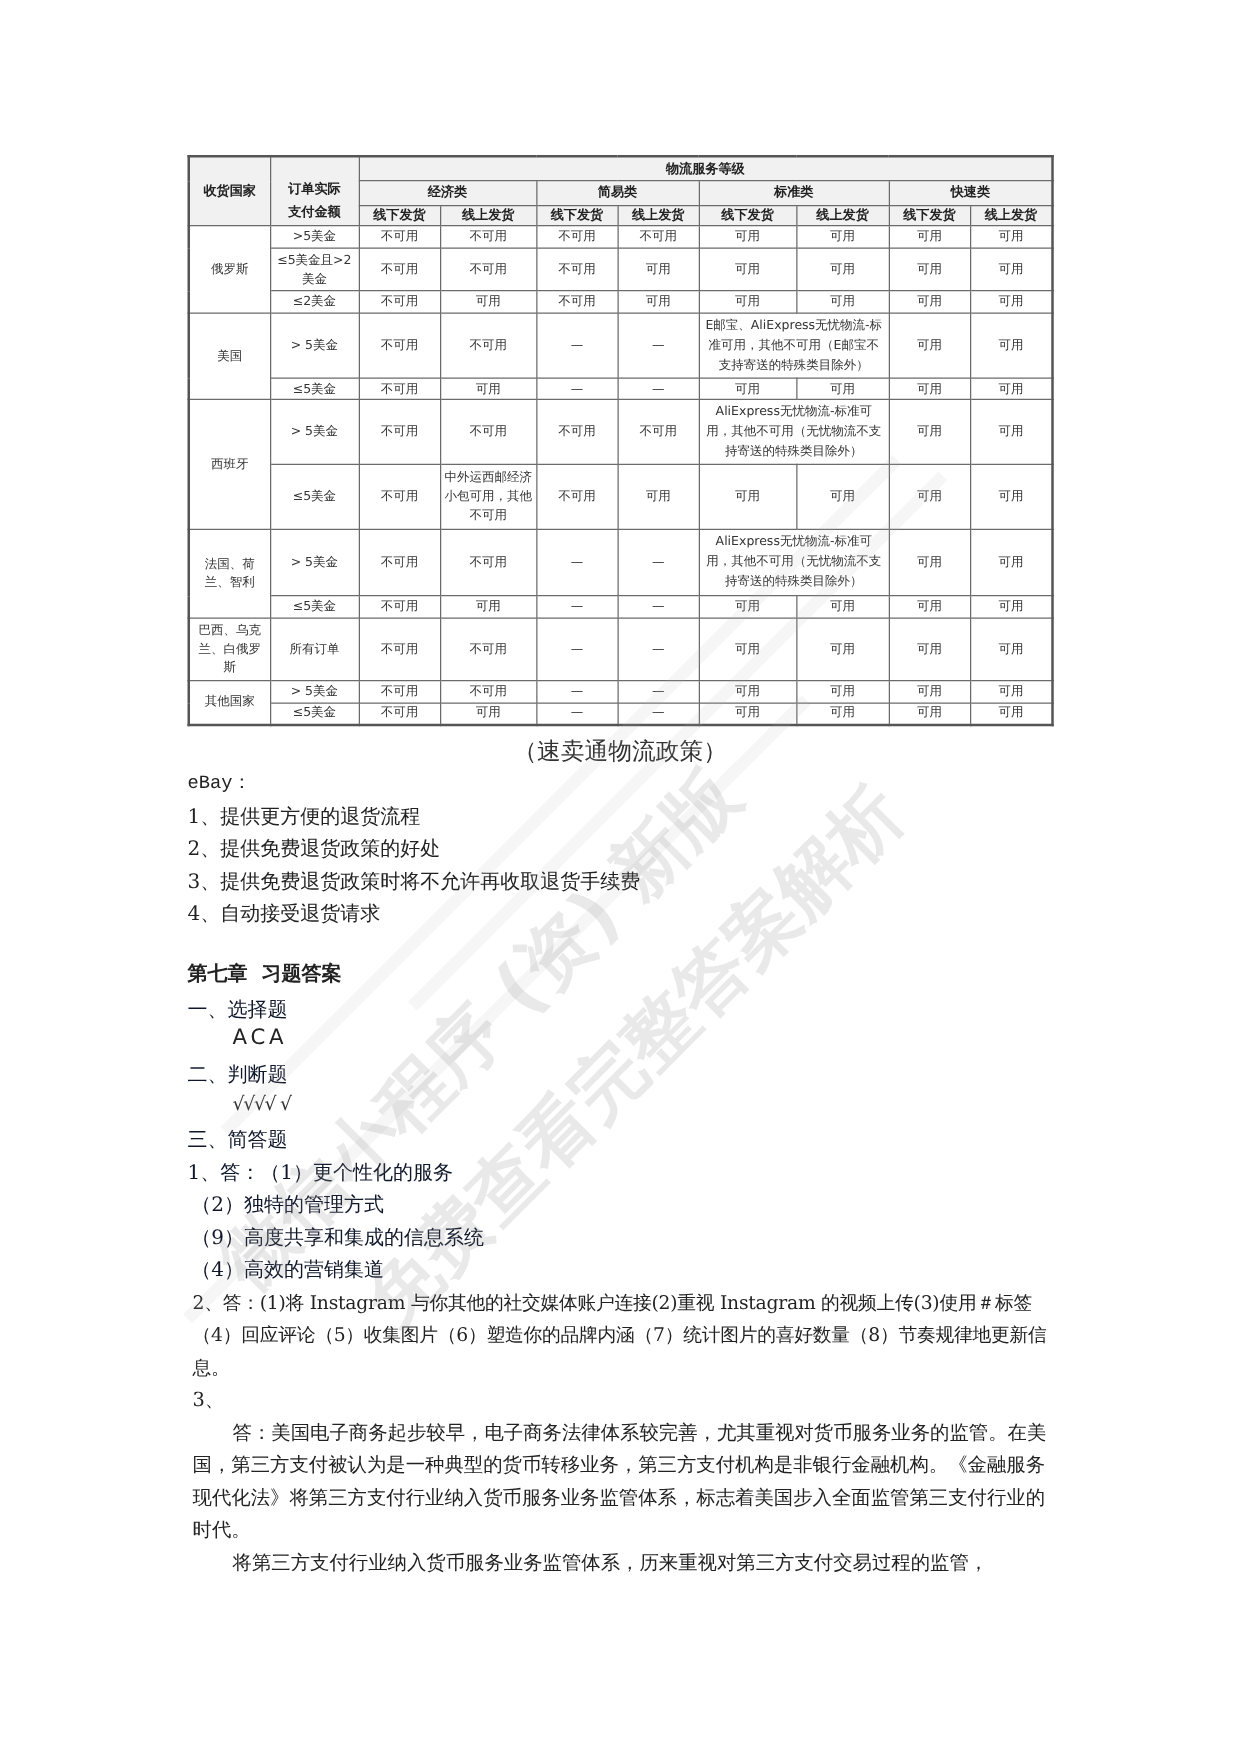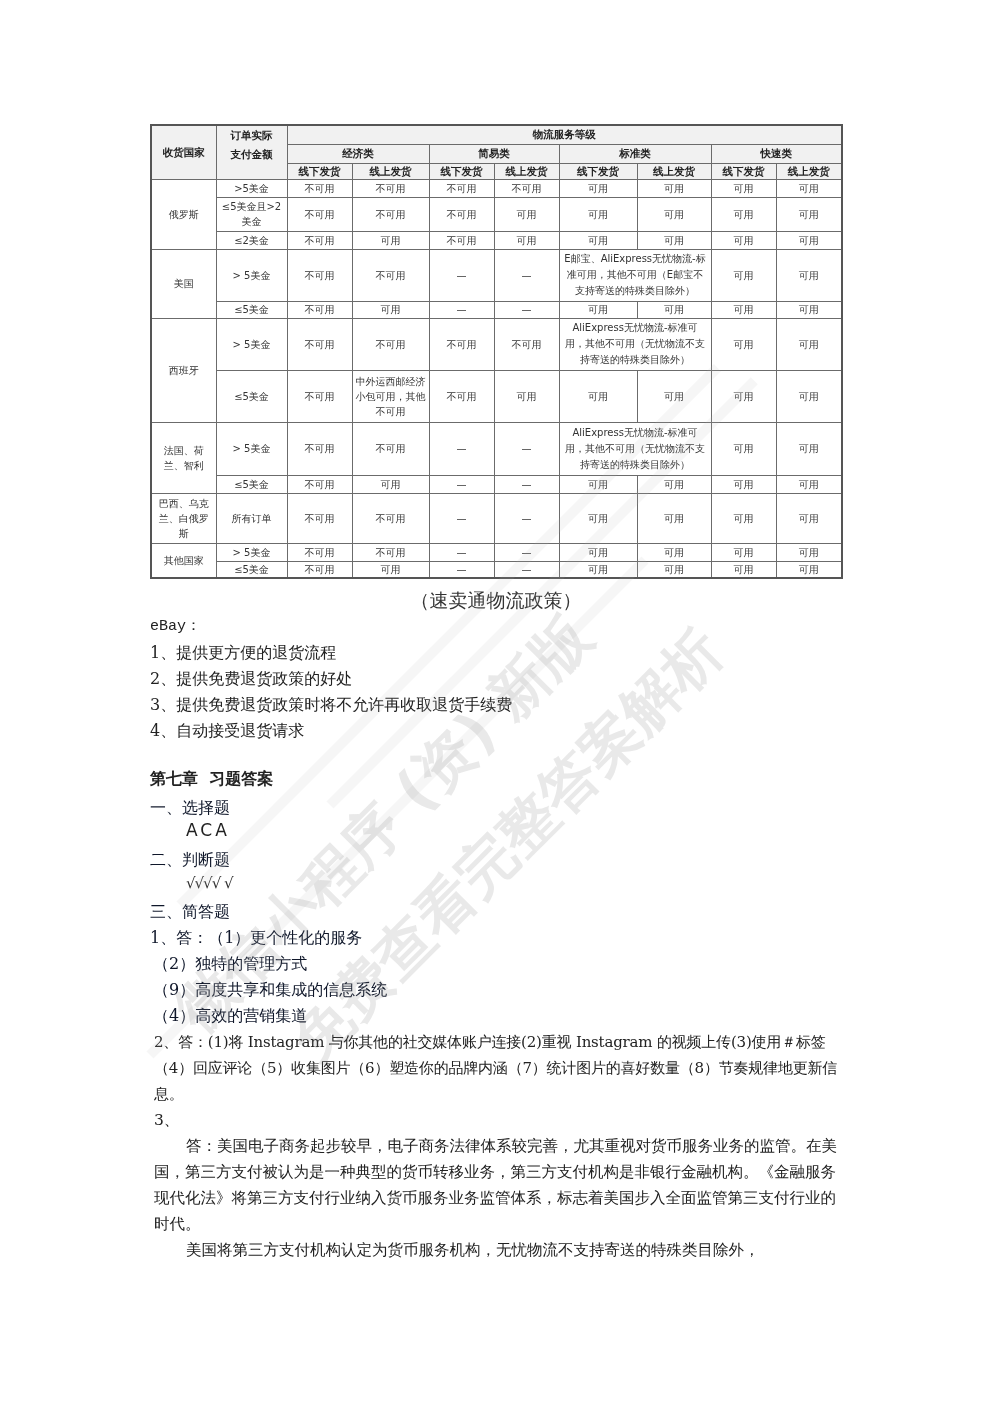--- a/index.html
+++ b/index.html
@@ -53,21 +53,21 @@
       <col style="width:65px">
         <col style="width:65px">
       <col style="width:78px">
         <col style="width:74px">
       <col style="width:65px">
         <col style="width:66px">
     </colgroup>
     <tbody>
         <tr style="height:19px">
       <th rowspan="3">收货国家</th>
-      <th rowspan="3" style="line-height:19px;vertical-align:top;padding-top:0">
+      <th rowspan="3" style="line-height:19px;vertical-align:top;padding-top:16px">
         <span style="display:inline-block;width:52px">订单实际支付金额</span>
       </th>
       <th colspan="8">物流服务等级</th>
     </tr>
     <tr style="height:19px">
       <th colspan="2">经济类</th>
       <th colspan="2">简易类</th>
       <th colspan="2">标准类</th>
       <th colspan="2">快速类</th>
     </tr>
@@ -244,21 +244,21 @@
   <div class="section" style="top:899px">三、简答题</div>
 
   <div class="section" style="top:925px">1、答：（1）更个性化的服务</div>
   <div class="section" style="top:951px;left:153px">（2）独特的管理方式</div>
   <div class="section" style="top:977px;left:153px">（9）高度共享和集成的信息系统</div>
   <div class="section" style="top:1003px;left:153px">（4）高效的营销集道</div>
 
   <div class="para" style="top:1029px; font-size:15px; letter-spacing:-0.2px">2、答：(1)将 Instagram 与你其他的社交媒体账户连接(2)重视 Instagram 的视频上传(3)使用＃标签（4）回应评论（5）收集图片（6）塑造你的品牌内涵（7）统计图片的喜好数量（8）节奏规律地更新信息。</div>
   <div class="para" style="top:1107px">3、</div>
   <div class="para indent" style="top:1133px">答：美国电子商务起步较早，电子商务法律体系较完善，尤其重视对货币服务业务的监管。在美国，第三方支付被认为是一种典型的货币转移业务，第三方支付机构是非银行金融机构。《金融服务现代化法》将第三方支付行业纳入货币服务业务监管体系，标志着美国步入全面监管第三支付行业的时代。</div>
-  <div class="para indent" style="top:1237px">美国将第三方支付机构认定为货币服务机构，无忧物流不支持寄送的特殊类目除外，</div>
+  <div class="para indent" style="top:1237px">将第三方支付行业纳入货币服务业务监管体系，历来重视对第三方支付交易过程的监管，</div>
 
   <div class="watermark">
     <div class="wm-stripe" style="left:180px;top:900px;width:760px;transform:rotate(-45deg)"></div>
     <div class="wm-stripe" style="left:150px;top:1050px;width:700px;transform:rotate(-45deg)"></div>
     <div class="wm-stripe" style="left:330px;top:800px;width:600px;transform:rotate(-45deg)"></div>
     <div class="wm-line" style="left:215px;top:970px;transform:rotate(-45deg)">微信小程序 (资) 新版</div>
     <div class="wm-line" style="left:330px;top:1000px;transform:rotate(-45deg)">免费查看完整答案解析</div>
   </div>
 </div>
 

